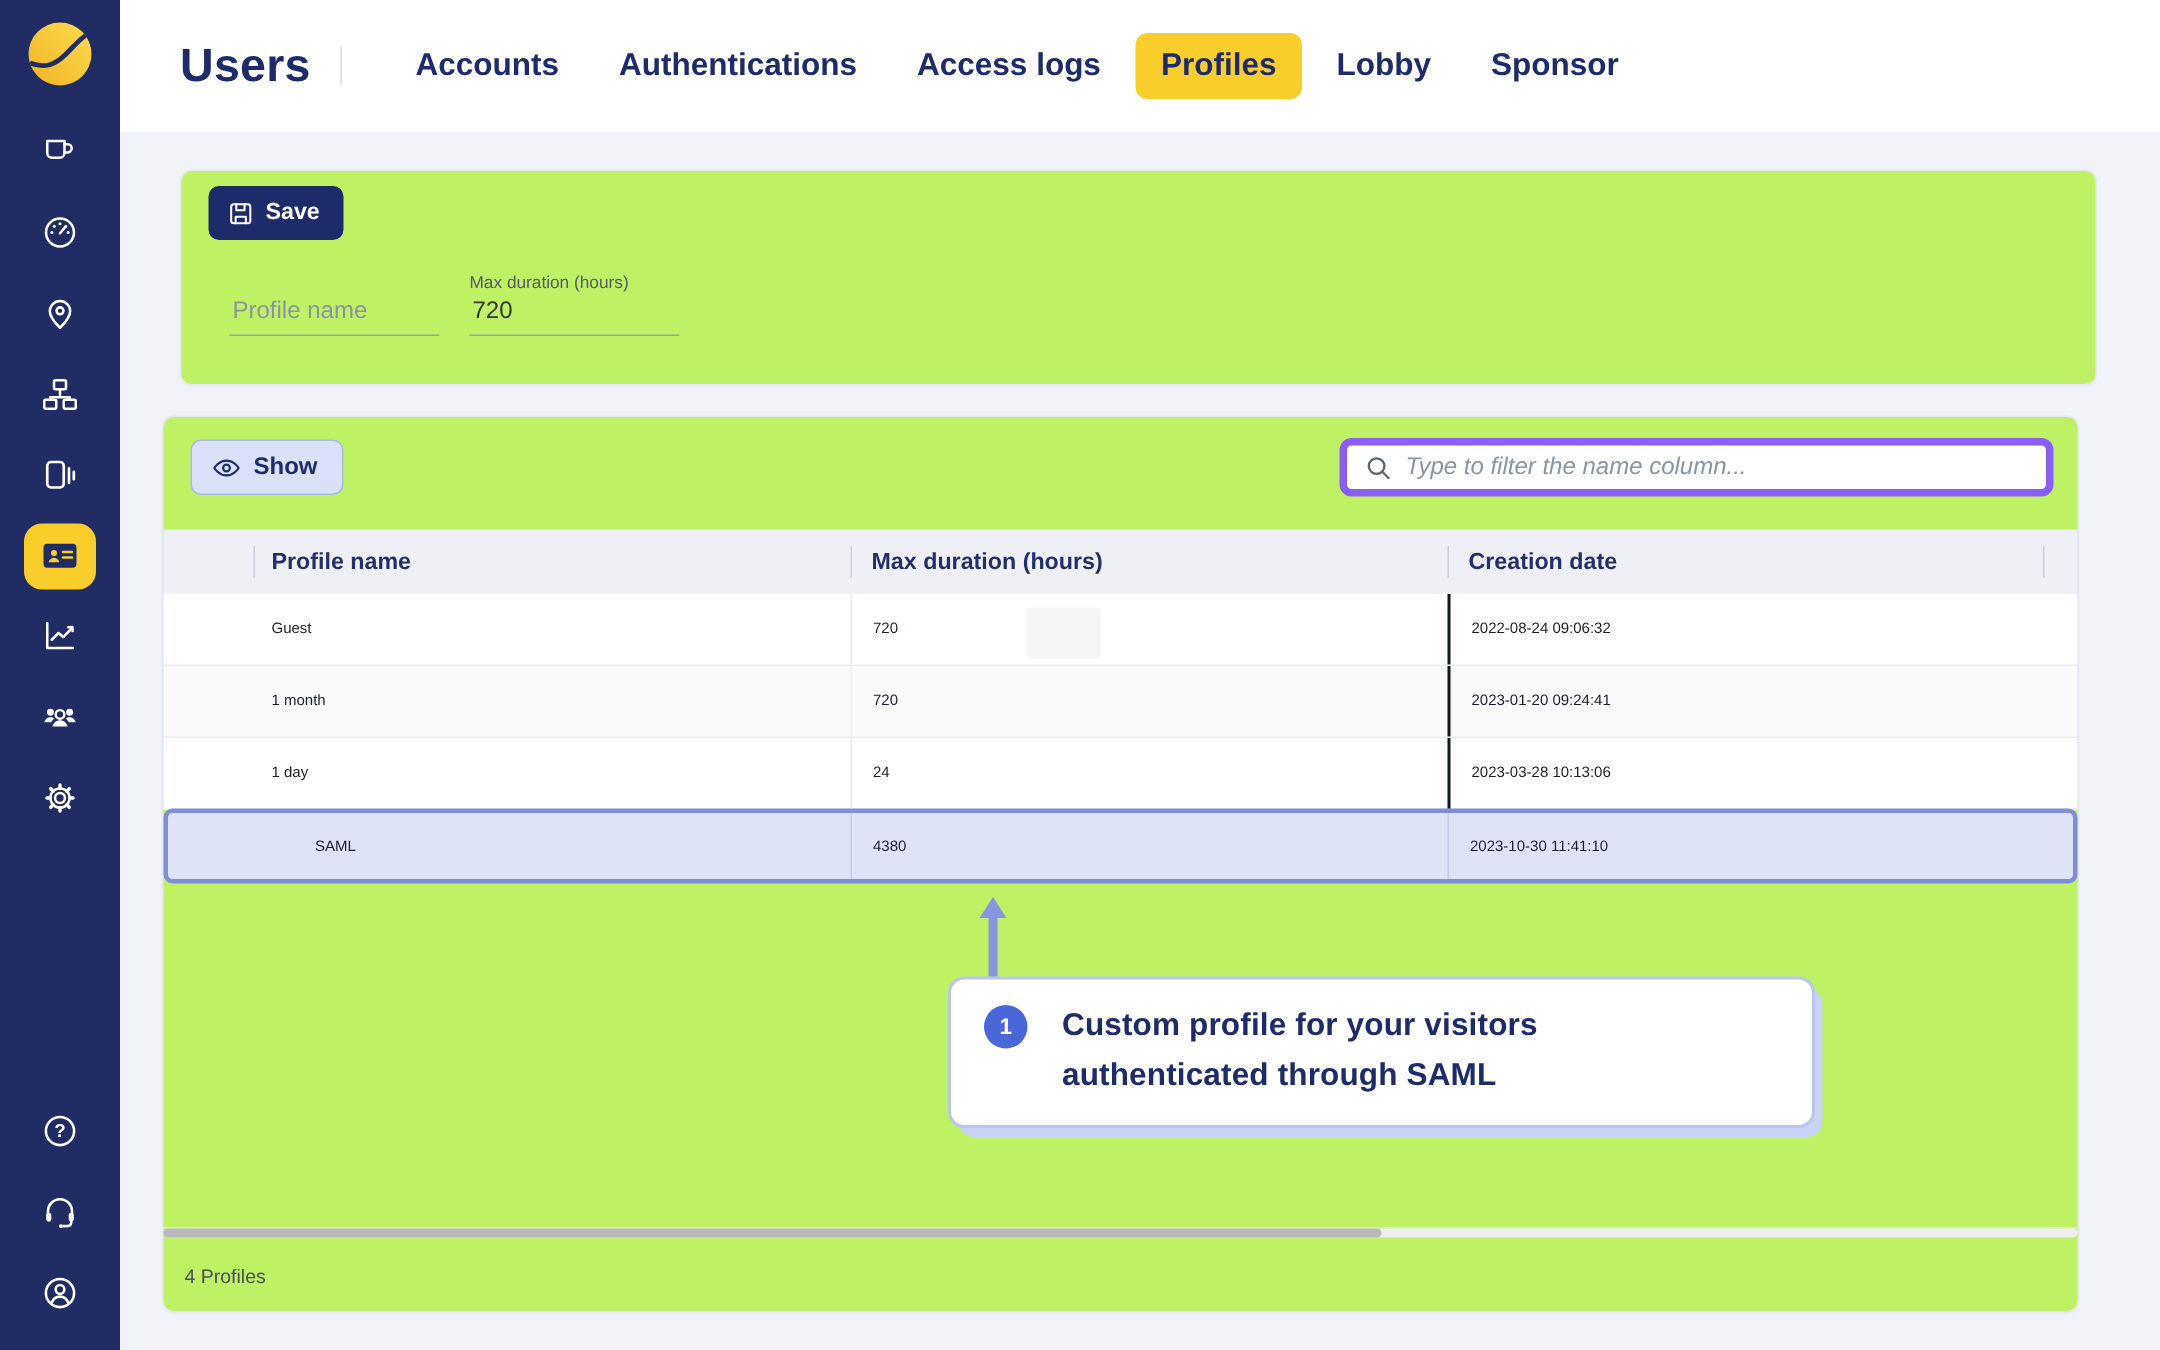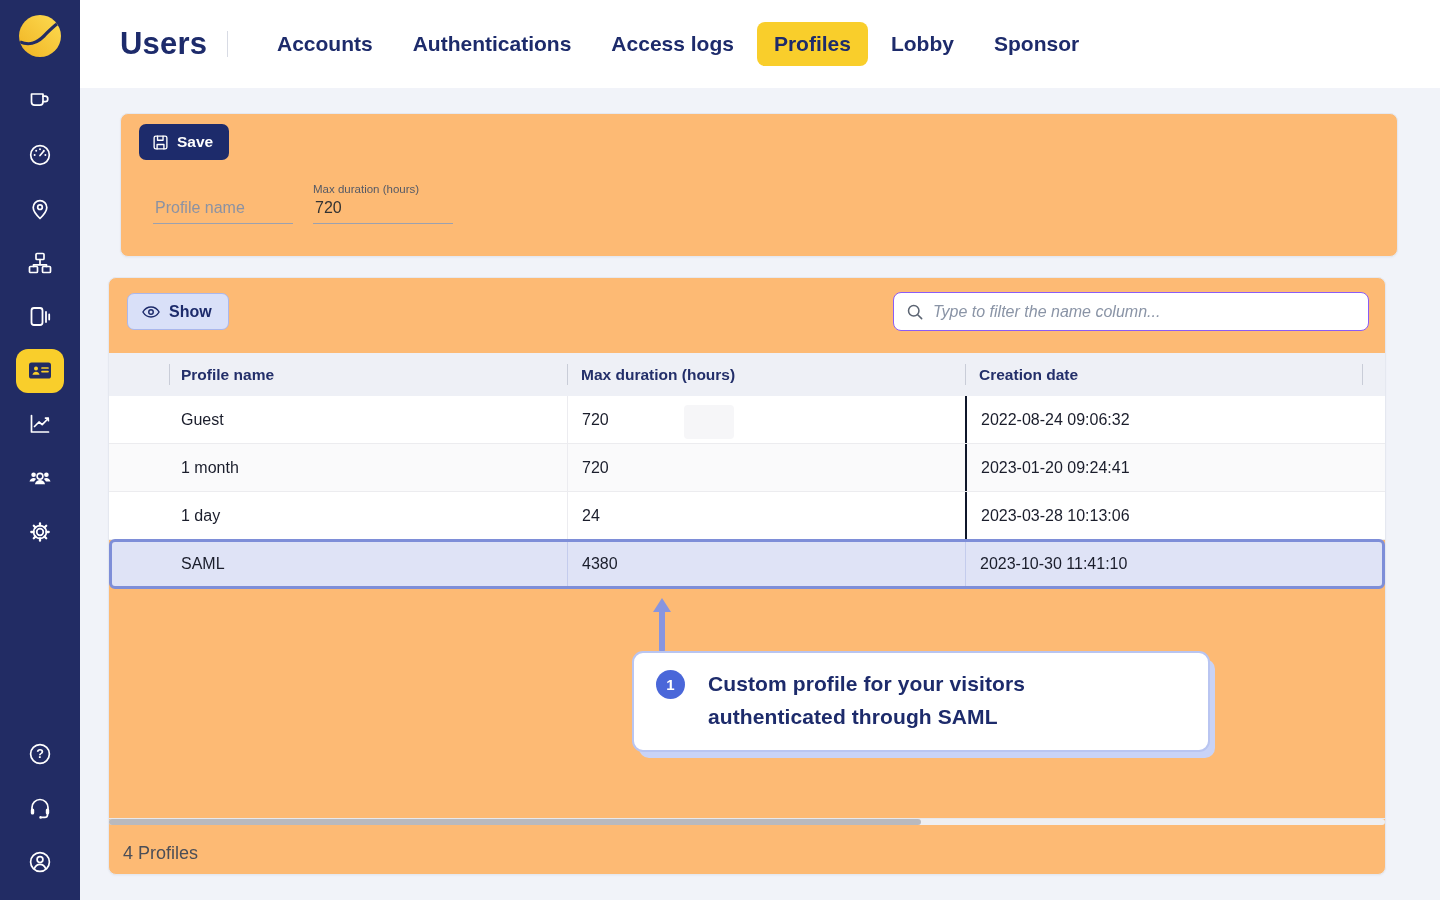--- a/index.html
+++ b/index.html
@@ -15,70 +15,70 @@
 
   
   .topbar { position:absolute; left:80px; top:0; width:1360px; height:88px; background:#ffffff; }
   .page-title { position:absolute; left:40px; top:0; height:88px; line-height:88px; font-size:31px; font-weight:bold; color:#1d2b6b; letter-spacing:.2px; }
   .title-divider { position:absolute; left:147px; top:31px; width:1px; height:26px; background:#d8dbe4; }
   .tabs { position:absolute; left:197px; top:0; height:88px; display:flex; align-items:center; gap:40px; }
   .tab { font-size:21px; font-weight:bold; color:#1d2b6b; cursor:pointer; white-space:nowrap; }
   .tab.active { background:#f9ce2b; padding:10px 17px; margin:0 -17px; border-radius:8px; }
 
   
-  .card { position:absolute; background:#fdba74; border:1px solid #e5e8f0; border-radius:8px; box-shadow:0 1px 2px rgba(30,40,90,.04); }
+  .card { position:absolute; background:#bef264; border:1px solid #e5e8f0; border-radius:8px; box-shadow:0 1px 2px rgba(30,40,90,.04); }
   .card-form { left:120px; top:113px; width:1278px; height:144px; }
   .card-table { left:108px; top:277px; width:1278px; height:598px; }
 
   
   .save-btn { position:absolute; left:18px; top:10px; height:36px; padding:0 16px 0 13px; background:#1d2b6b; border:none; border-radius:7px; color:#fff; font-size:15.5px; font-weight:bold; font-family:inherit; display:flex; align-items:center; gap:8px; cursor:pointer; }
   .underline-input { position:absolute; border:none; border-bottom:1px solid #9ba1af; background:transparent; font-family:inherit; font-size:16px; color:#333; outline:none; padding:0 2px 6px 2px; }
   .input-profile-name { left:32px; top:85px; width:140px; }
   .input-profile-name::placeholder { color:#8b92a3; }
   .field-label { position:absolute; left:192px; top:69px; font-size:11.5px; color:#555a66; }
   .input-max-duration { left:192px; top:85px; width:140px; }
 
   
   .show-btn { position:absolute; left:18px; top:15px; height:37px; padding:0 16px 0 13px; background:#d9e0f8; border:1px solid #aab7ec; border-radius:7px; color:#1d2b6b; font-size:16px; font-weight:bold; font-family:inherit; display:flex; align-items:center; gap:8px; cursor:pointer; }
-  .filter-wrap { position:absolute; right:16px; top:14px; width:476px; height:39px; border:1px solid #8b5cf6; border-radius:8px; background:#fff; display:flex; align-items:center; padding:0 12px; gap:9px; }
+  .filter-wrap { position:absolute; right:16px; top:14px; width:476px; height:39px; border:5px solid #8b5cf6; border-radius:8px; background:#fff; display:flex; align-items:center; padding:0 12px; gap:9px; }
   .filter-input { flex:1; border:none; outline:none; background:transparent; font-family:inherit; font-size:16px; font-style:italic; color:#3a3f4c; }
   .filter-input::placeholder { color:#8a94a6; font-style:italic; }
 
   
   .thead { position:absolute; left:0; top:75px; width:1276px; height:43px; background:#eef0f6; display:flex; align-items:center; }
   .th { font-size:15.5px; font-weight:bold; color:#232f6a; position:relative; display:flex; align-items:center; height:100%; }
   .th-1 { width:458px; padding-left:72px; }
   .th-2 { width:398px; padding-left:14px; }
   .th-3 { width:398px; padding-left:14px; }
   .th-div { position:absolute; top:11px; width:1px; height:21px; background:#c9cdd8; }
   .tbody { position:absolute; left:0; top:118px; width:1276px; }
   .trow { height:48px; display:flex; align-items:stretch; border-bottom:1px solid #ececef; background:#fff; cursor:pointer; }
   .trow:nth-child(2) { background:#fafafb; }
-  .td { font-size:16px; color:#1a1d2b; display:flex; align-items:center; }
+  .td { font-size:10px; color:#1a1d2b; display:flex; align-items:center; }
   .td-1 { width:458px; padding-left:72px; }
   .td-2 { width:398px; padding-left:14px; border-left:1px solid #ececf0; }
   .td-3 { width:398px; padding-left:14px; border-left:2px solid #0f172a; }
   .trow.highlight { background:#dfe3f6; border:3px solid #7e8ed8; border-radius:6px; height:50px; margin-top:-1px; }
-  .trow.highlight .td-1 { width:455px; padding-left:69px; }
+  .trow.highlight .td-1 { width:455px; padding-left:98px; }
   .trow.highlight .td-2, .trow.highlight .td-3 { border-left:1px solid rgba(126,142,216,.28);text-align:center; }
 
   .ghost-artifact { position:absolute; left:575px; top:127px; width:50px; height:34px; background:#f6f6f8; border-radius:4px; }
 
   
   .callout-arrow-head { position:absolute; left:544px; top:320px; width:0; height:0; border-left:9px solid transparent; border-right:9px solid transparent; border-bottom:14px solid #8895e0; }
   .callout-arrow-shaft { position:absolute; left:550px; top:332px; width:6px; height:42px; background:#8895e0; border-radius:2px; }
   .callout { position:absolute; left:523px; top:373px; width:578px; height:101px; background:#fff; border:2px solid #b9c5f1; border-radius:11px; box-shadow:6px 7px 0 -1px #c9d3f6; }
   .callout-badge { position:absolute; left:22px; top:17px; width:29px; height:29px; border-radius:50%; background:#4a67d9; color:#fff; font-size:15px; font-weight:bold; display:flex; align-items:center; justify-content:center; }
   .callout-text { position:absolute; left:74px; top:14px; width:372px; font-size:21px; font-weight:bold; color:#1d2b6b; line-height:33px; letter-spacing:.1px; }
 
   
   .tfooter-line { position:absolute; left:0; top:540px; width:1276px; height:1px; background:#e8e8ec; }
   .hscroll-track { position:absolute; left:0; top:541px; width:1276px; height:6px; background:#efeff1; border-radius:3px; }
   .hscroll-thumb { position:absolute; left:0; top:0; width:812px; height:6px; background:#b9b9bd; border-radius:3px; cursor:grab; }
-  .table-count { position:absolute; left:14px; top:565px; font-size:18px; color:#4b4e57; }
+  .table-count { position:absolute; left:14px; top:565px; font-size:13px; color:#4b4e57; }
 
   svg { display:block; }
 </style>
 </head>
 <body>
 
 <div class="sidebar">
   <div class="logo">
     <svg viewBox="0 0 48 48">
       <defs>

